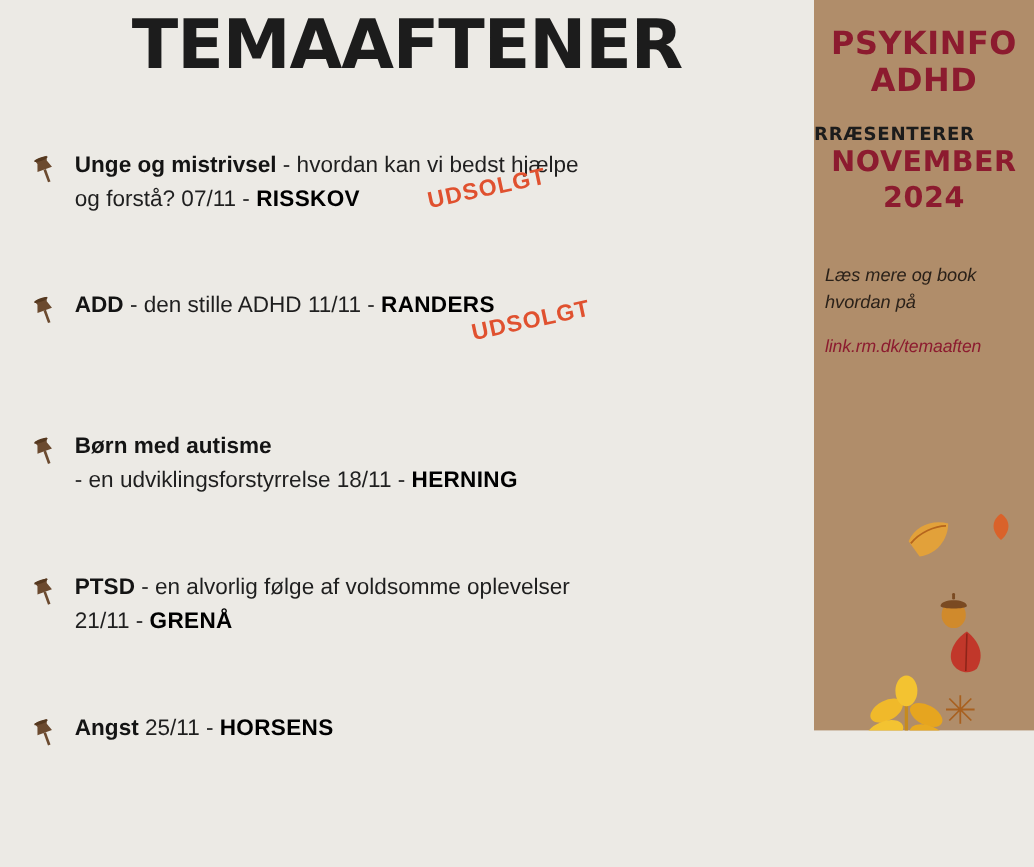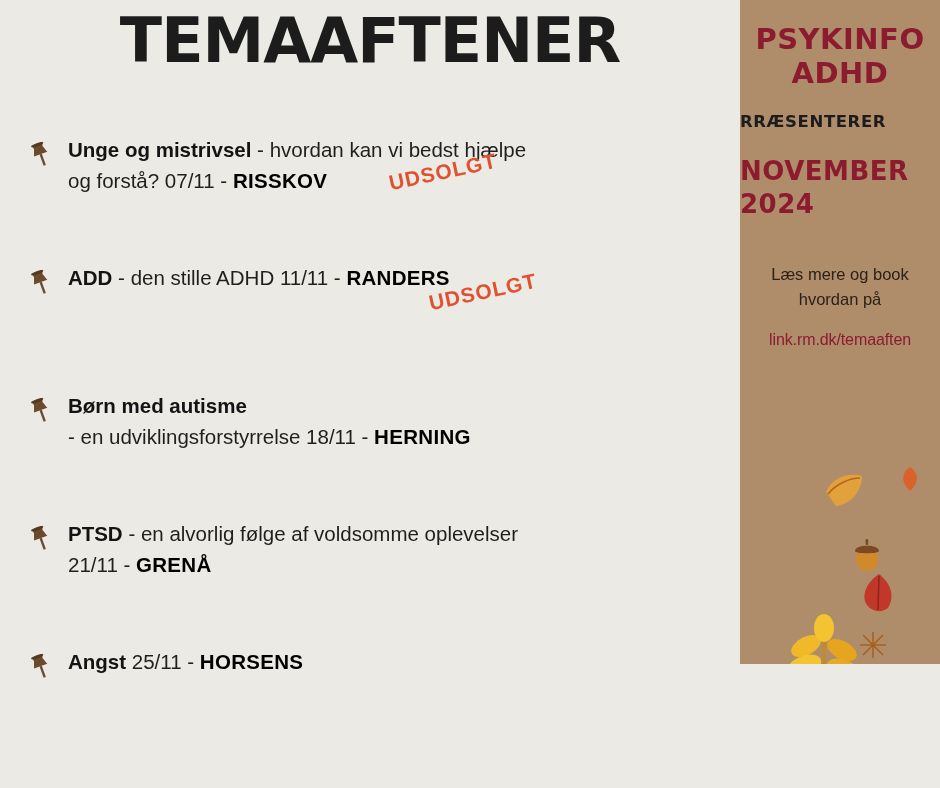--- a/index.html
+++ b/index.html
@@ -113,36 +113,37 @@
   .presents {
     margin-top: 22px;
     text-align: left;
     font-family: "DejaVu Sans", sans-serif;
     font-weight: bold;
     font-size: 16.5px;
     letter-spacing: 0.6px;
     color: #1c1c1c;
   }
   .month {
-    margin-top: 24px;
+    text-align: center;
     font-family: "DejaVu Sans", sans-serif;
     font-weight: bold;
     font-size: 26px;
     line-height: 1.25;
     color: #8c1b2f;
     letter-spacing: 0.5px;
   }
   .book-info {
     margin-top: 42px;
-    text-align: center;
+    text-align: left;
     font-family: "Liberation Sans", sans-serif;
     font-size: 16.5px;
     line-height: 1.5;
     color: #2a2119;
     padding: 0 10px;
+    font-style: italic;
   }
   .book-link {
     display: block;
     margin-top: 16px;
     font-family: "Liberation Sans", sans-serif;
     font-size: 16px;
     color: #8c1b2f;
     font-weight: normal;
     text-decoration: none;
     letter-spacing: -0.1px;

